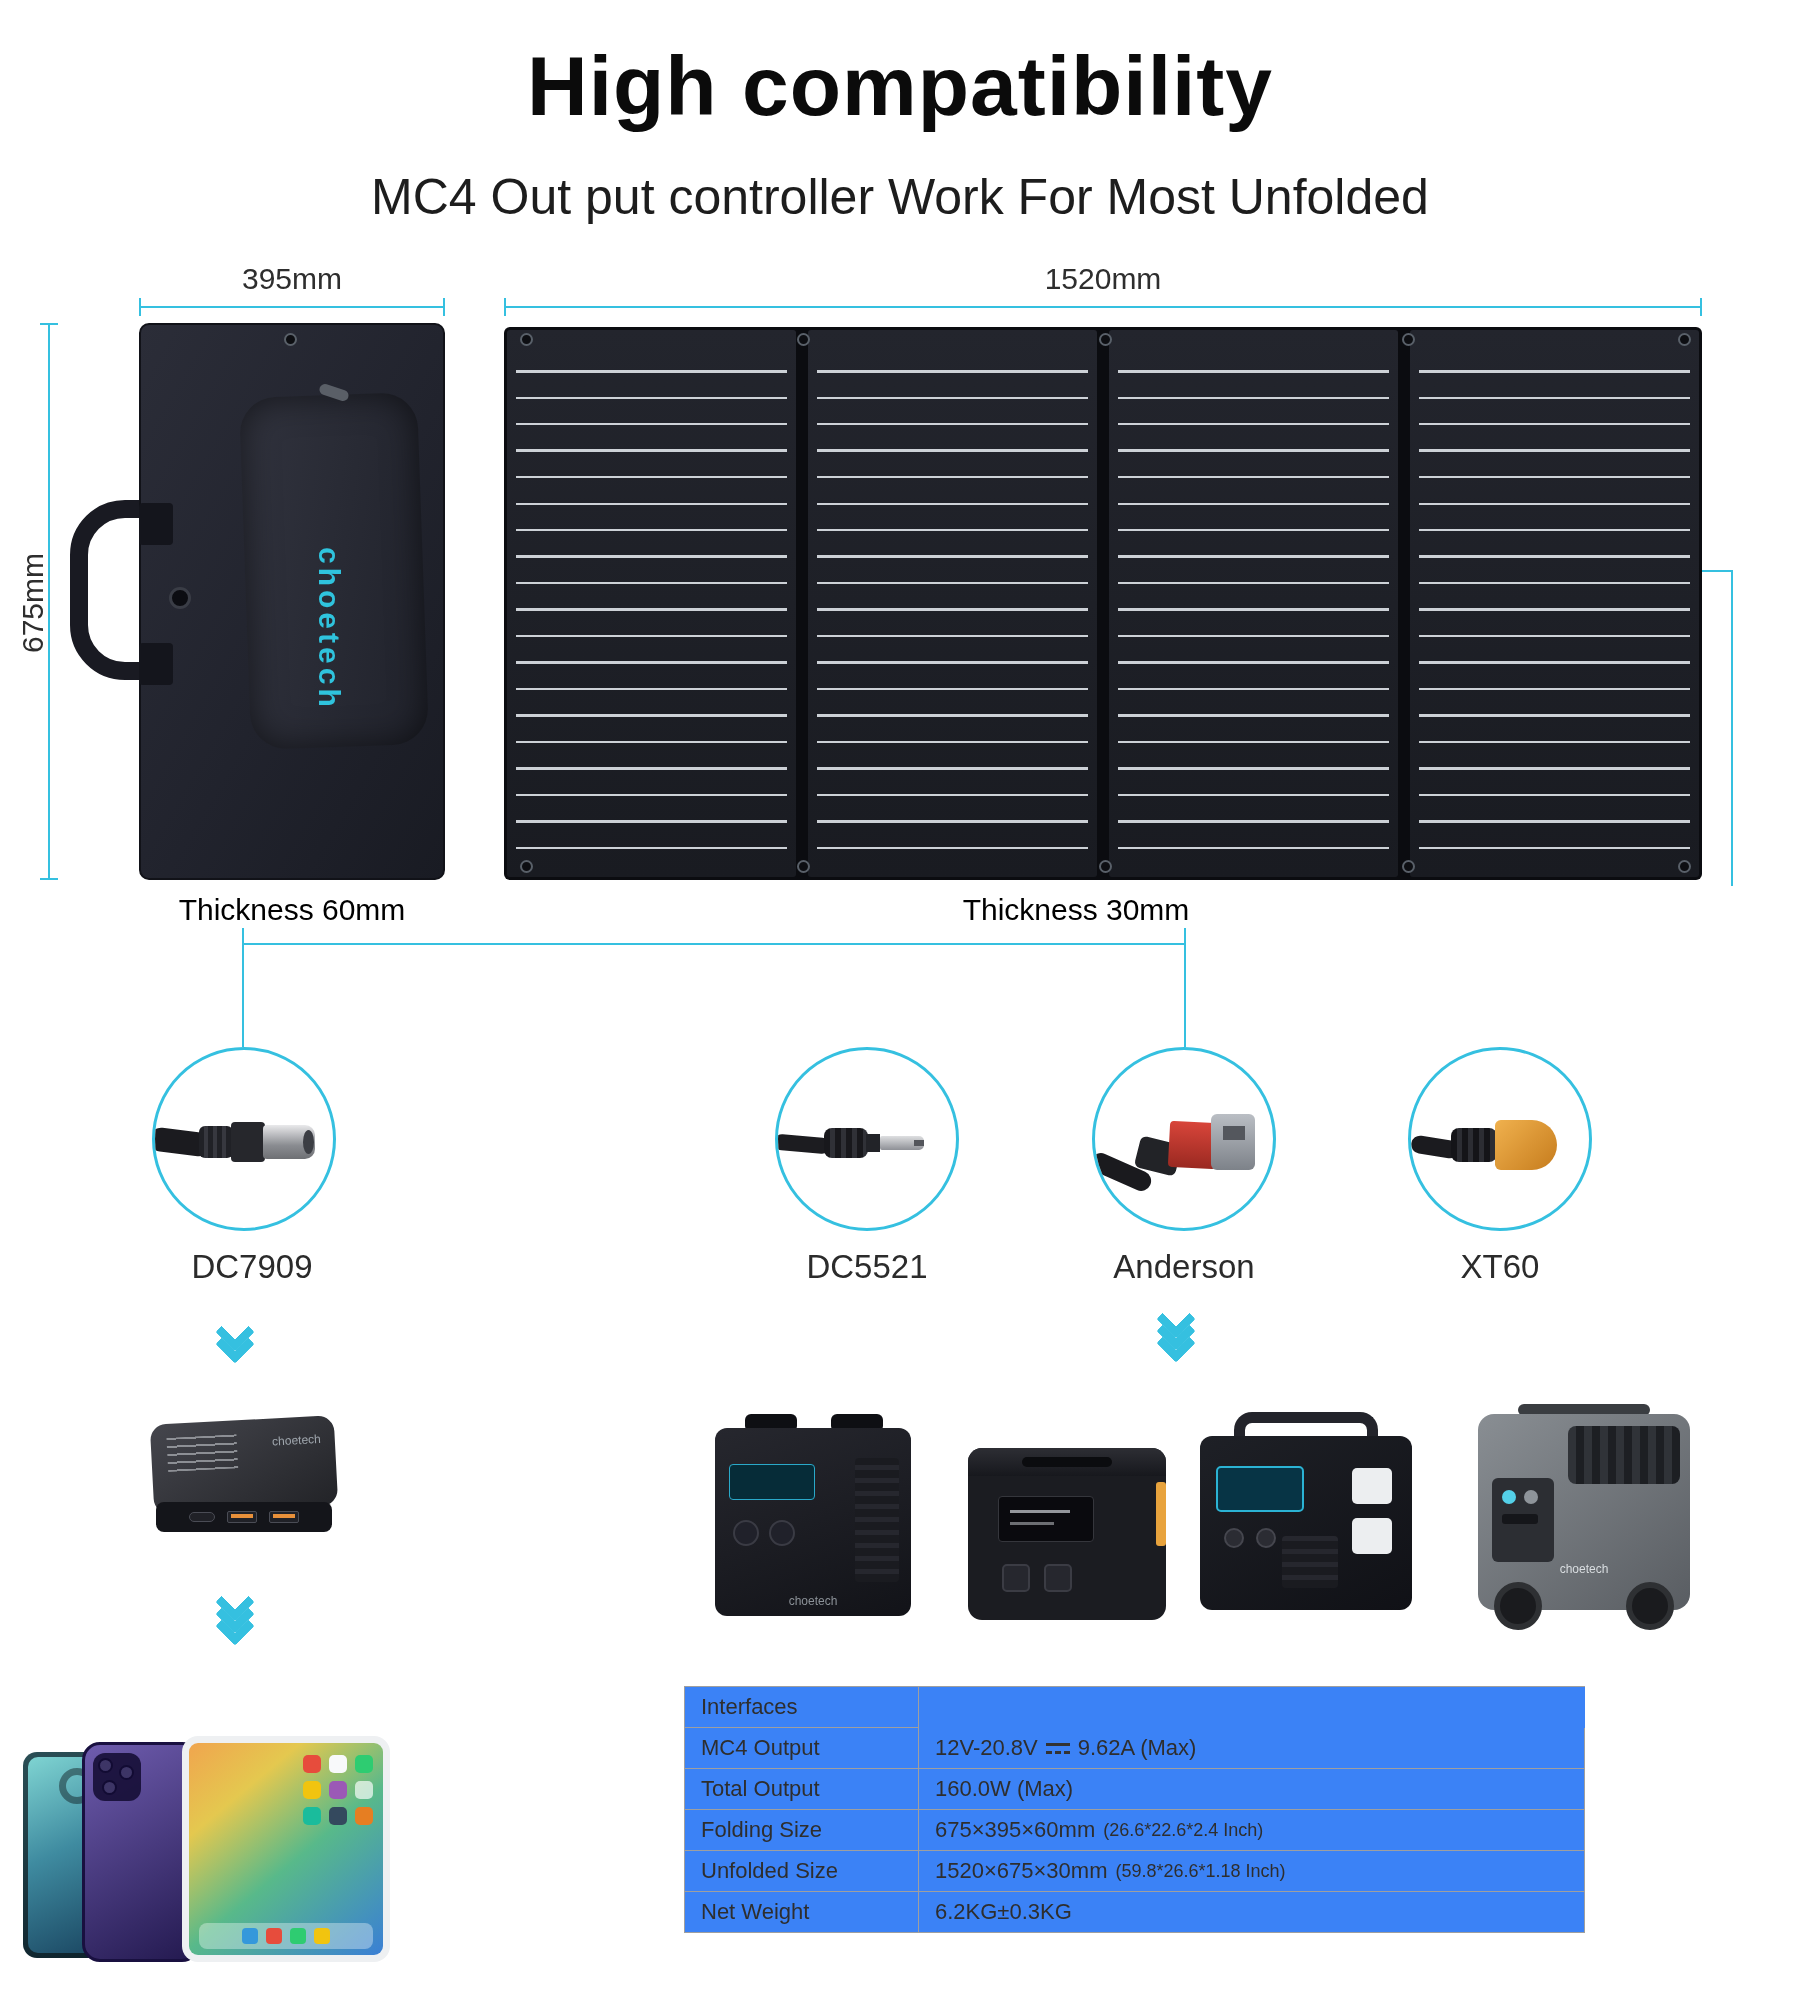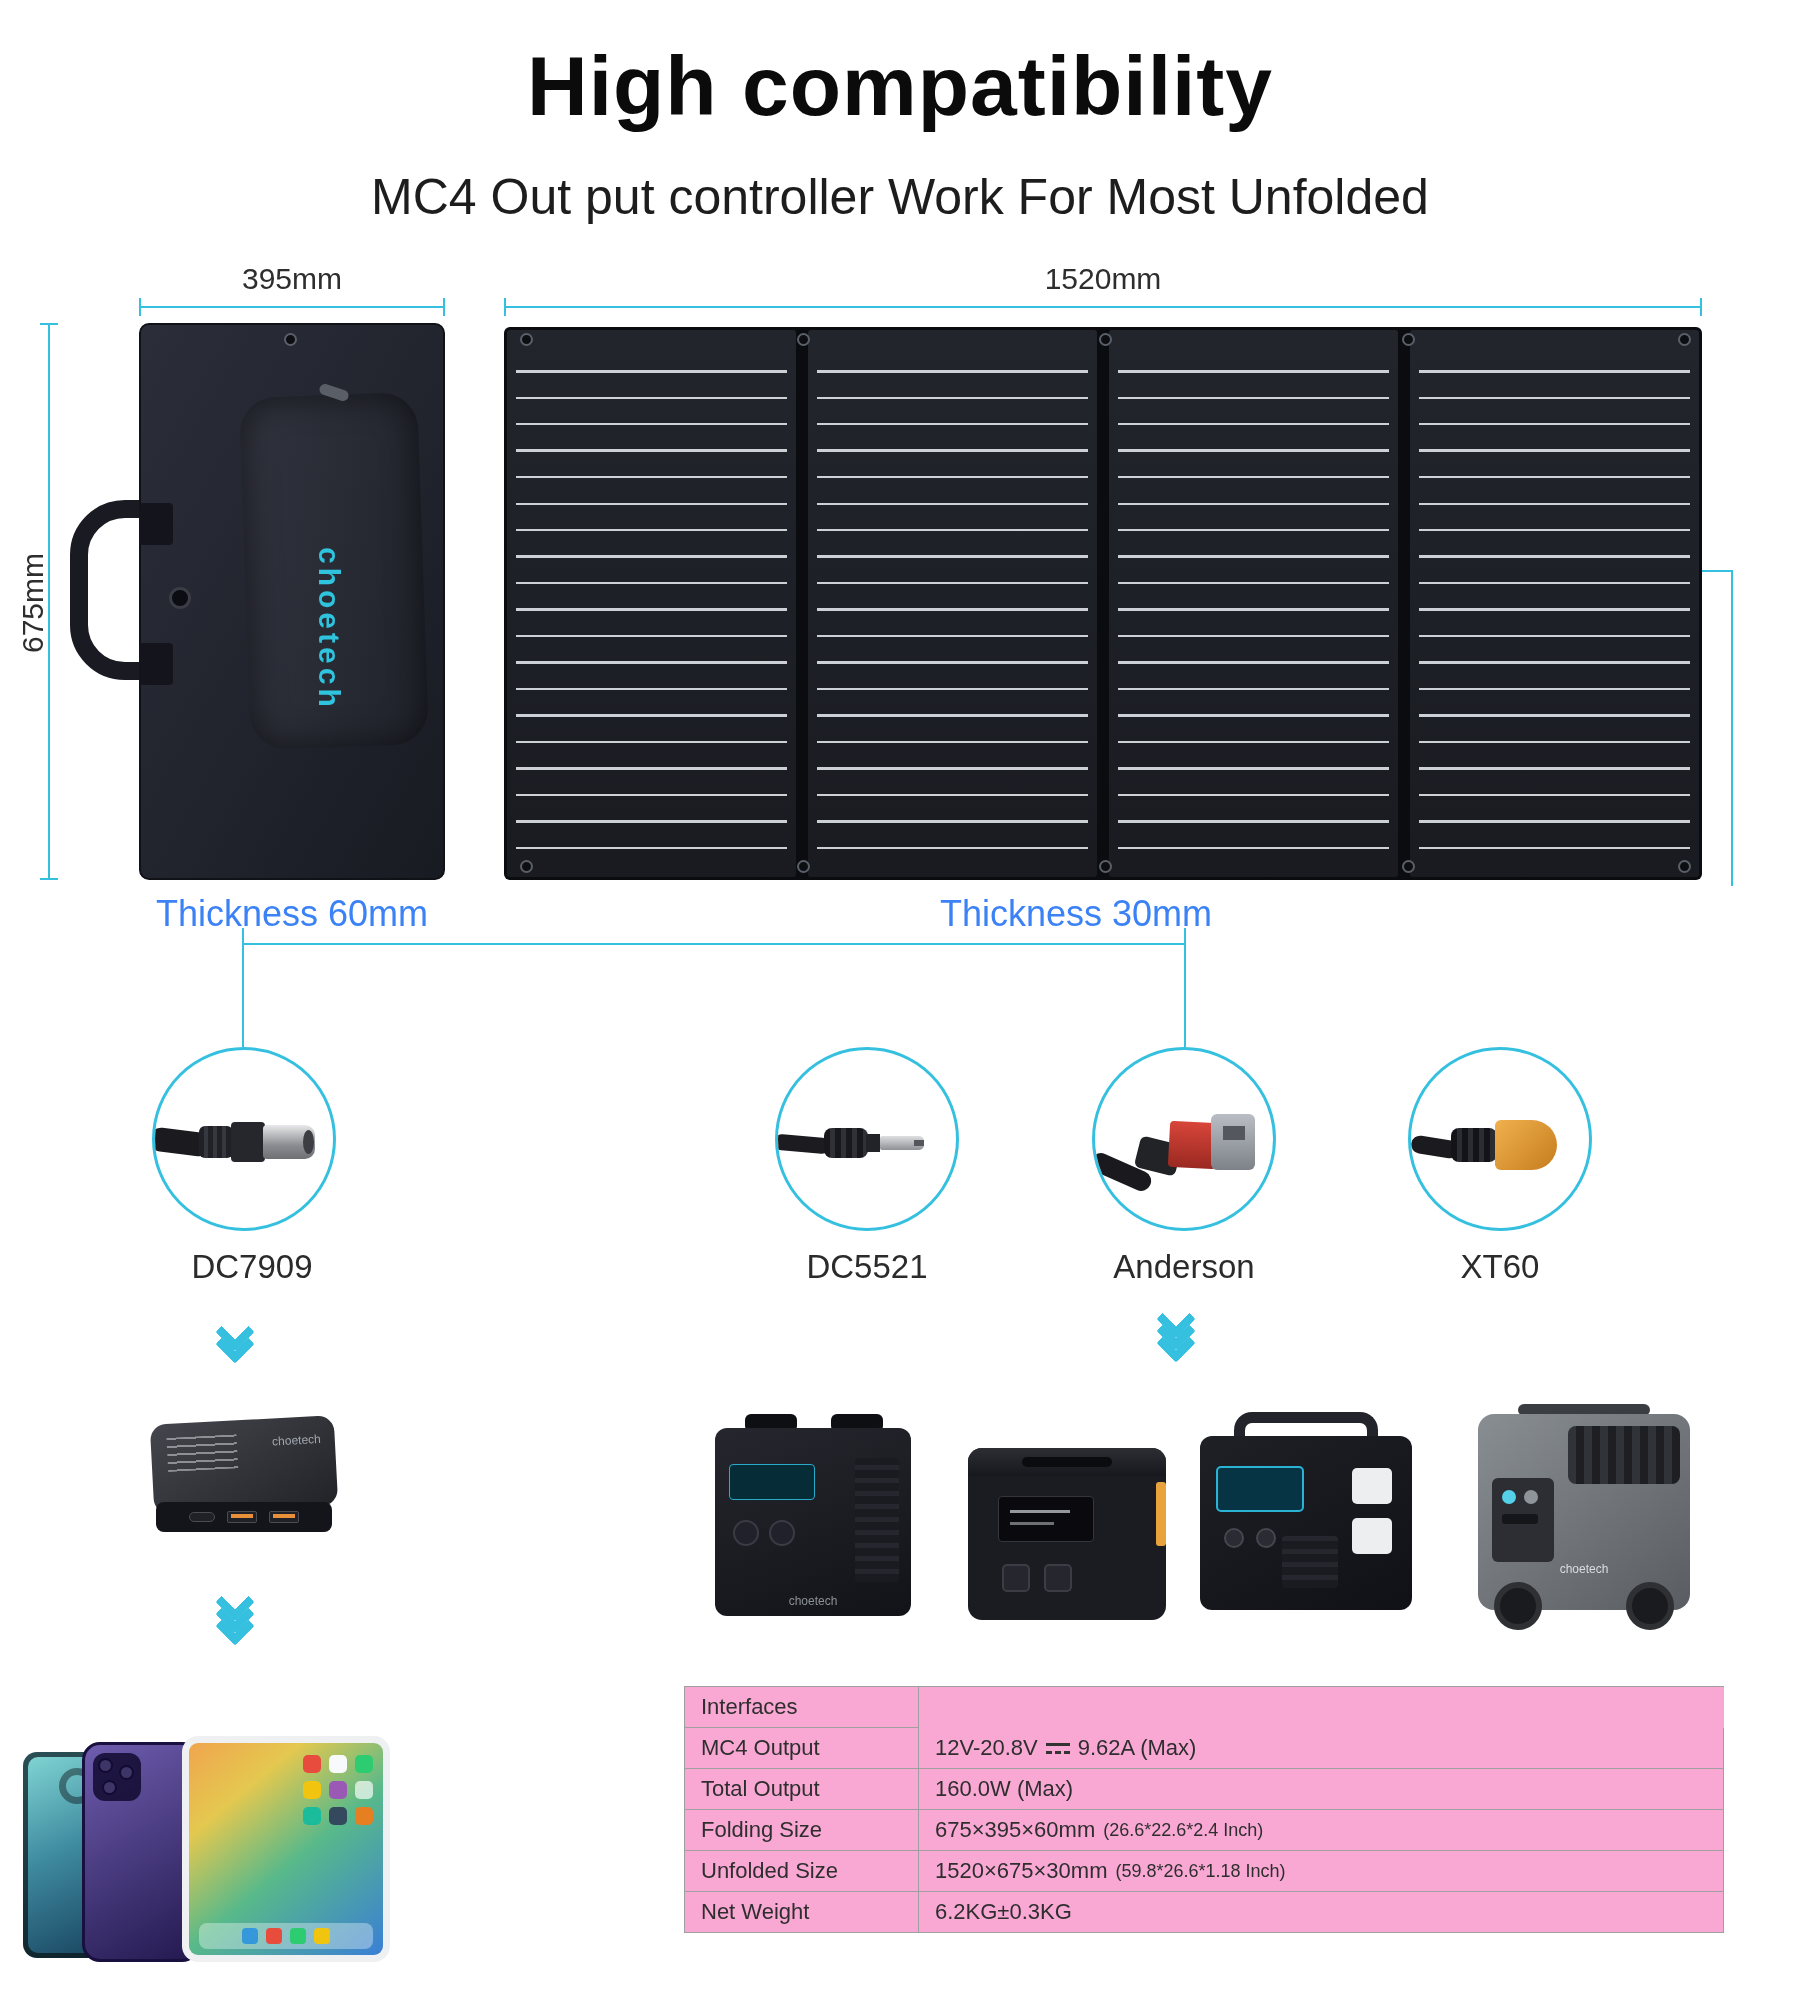--- a/index.html
+++ b/index.html
@@ -39,21 +39,21 @@
   
   .unfolded { position:absolute; left:504px; top:327px; width:1198px; height:553px;
               background:#0b0c10; border-radius:6px; display:flex; gap:12px; padding:3px; }
   .sec { flex:1; position:relative; border-radius:3px;
          background:linear-gradient(#23252d,#191b21); overflow:hidden; }
   .cells { position:absolute; left:9px; right:9px; top:16px; bottom:16px;
            background:repeating-linear-gradient(to bottom,
              transparent 0px, transparent 24px,
              rgba(235,240,245,.85) 24px, rgba(235,240,245,.85) 26.5px); }
 
-  .thick { position:absolute; font-size:36px; color:#3b82f6; text-align:center; width:320px; }
+  .thick { position:absolute; font-size:30px; color:#000000; text-align:center; width:320px; }
 
   
   .conn-circle { position:absolute; top:1047px; width:184px; height:184px; border-radius:50%;
                  border:3px solid var(--cyan); background:#fff; overflow:hidden; }
   .conn-label { position:absolute; top:1248px; width:200px; text-align:center;
                 font-size:33px; color:#2b2b2b; }
   .part { position:absolute; }
 
   .chev-stack { position:absolute; display:flex; flex-direction:column; align-items:center; }
   .chev { width:28px; height:28px; border:solid var(--cyan); border-width:0 9px 9px 0;
@@ -110,23 +110,23 @@
           background:repeating-linear-gradient(90deg,#c4c7cb 0 14px,#eef0f2 14px 17px); }
 
   
   .ps { position:absolute; }
   .ps-body { position:absolute; inset:0; border-radius:12px; }
   .vent { background:repeating-linear-gradient(0deg,#1a1b20 0 8px,#26272e 8px 13px); }
   .ps-brand { position:absolute; bottom:8px; left:0; width:100%; text-align:center;
               font-size:12px; color:#8b9197; }
 
   
-  .spec-table { position:absolute; left:684px; top:1686px; width:1040px;
+  .spec-table { position:absolute; left:684px; top:1686px; width:901px;
                 border-top:1px solid #9f9f9f; border-left:1px solid #9f9f9f;
-                font-size:22px; color:#2e2e2e; background:#f9a8d4; }
+                font-size:22px; color:#2e2e2e; background:#3b82f6; }
   .spec-row { display:flex; height:41px; }
   .spec-cell { border-right:1px solid #9f9f9f; border-bottom:1px solid #9f9f9f;
                display:flex; align-items:center; padding-left:16px; }
   .spec-cell.lbl { width:234px; flex:none; }
   .spec-cell.val { flex:1; }
   .note { font-size:18px; margin-left:8px; }
   .dc-sym { display:inline-block; width:24px; height:11px; margin:0 8px;
             border-top:3px solid #333; border-bottom:3px dashed #333; }
 </style>
 </head>

